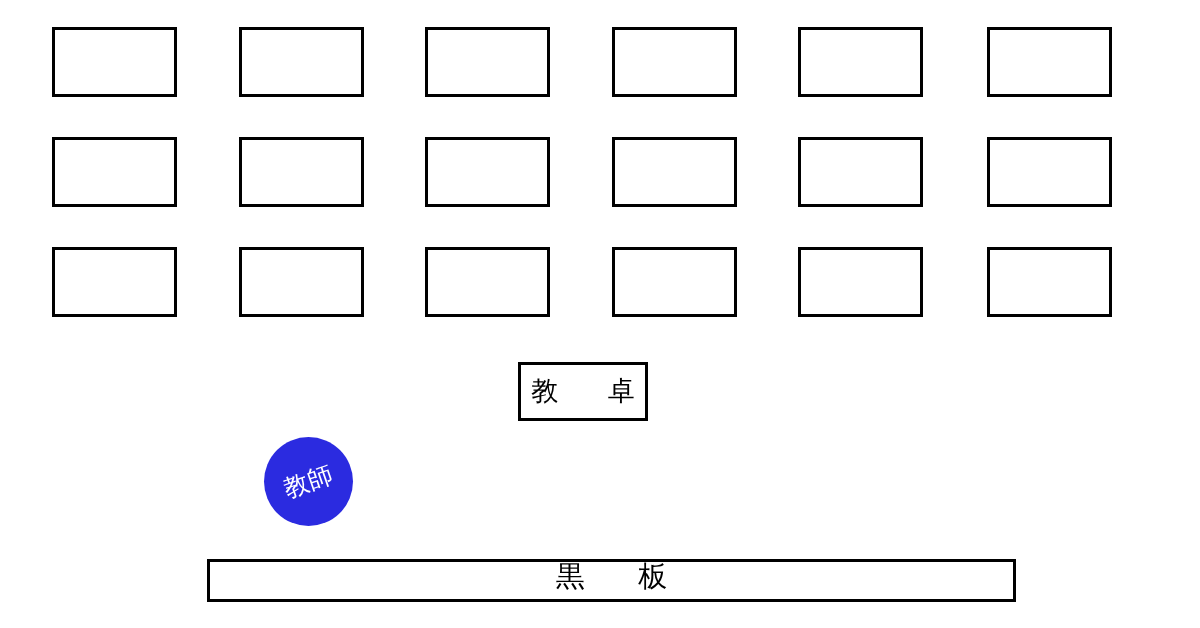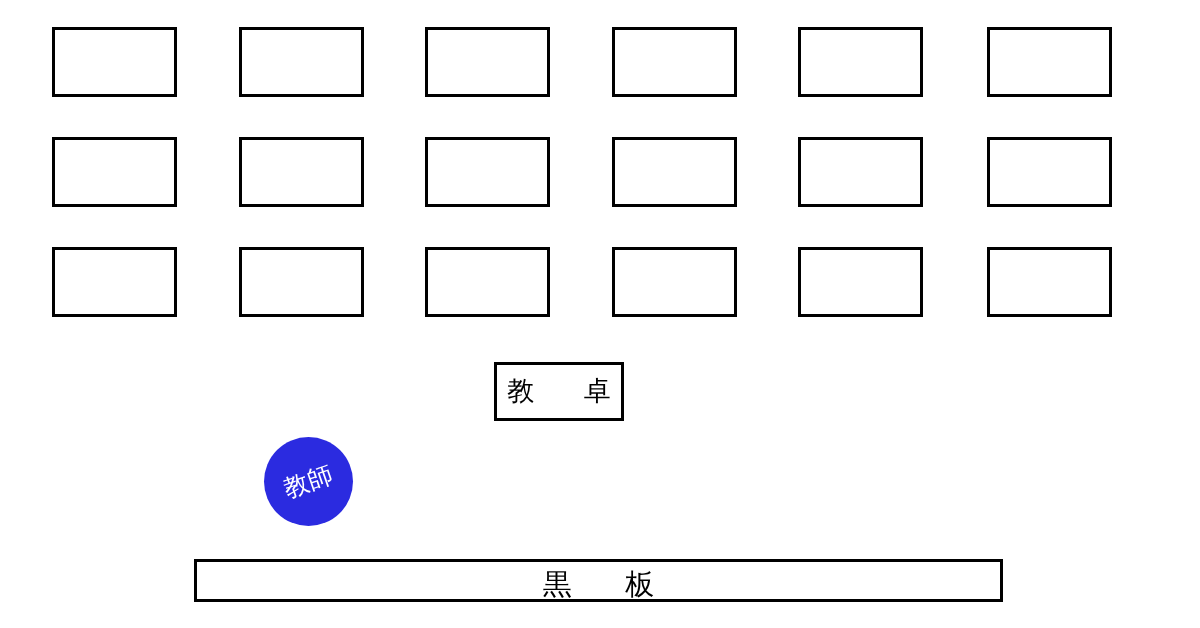--- a/index.html
+++ b/index.html
@@ -21,21 +21,21 @@
     position: absolute;
     box-sizing: border-box;
     width: 125px;
     height: 70px;
     border: 3px solid #000000;
     background: #ffffff;
   }
   .teacher-desk {
     position: absolute;
     box-sizing: border-box;
-    left: 494px;
+    left: 518px;
     top: 362px;
     width: 130px;
     height: 59px;
     border: 3px solid #000000;
     background: #ffffff;
     display: flex;
     align-items: center;
     justify-content: center;
   }
   .teacher-desk .label {
@@ -62,28 +62,28 @@
     color: #ffffff;
     font-size: 25px;
     line-height: 1;
     white-space: nowrap;
     transform: rotate(-19deg);
     letter-spacing: 0.01em;
   }
   .blackboard {
     position: absolute;
     box-sizing: border-box;
-    left: 194px;
+    left: 207px;
     top: 559px;
     width: 809px;
     height: 43px;
     border: 3px solid #000000;
     background: #ffffff;
     display: flex;
-    align-items: flex-end;
+    align-items: flex-start;
     justify-content: center;
   }
   .blackboard .label {
     font-size: 29px;
     line-height: 1;
     color: #000000;
     letter-spacing: 0.42em;
     text-indent: 0.42em;
     white-space: nowrap;
   }

